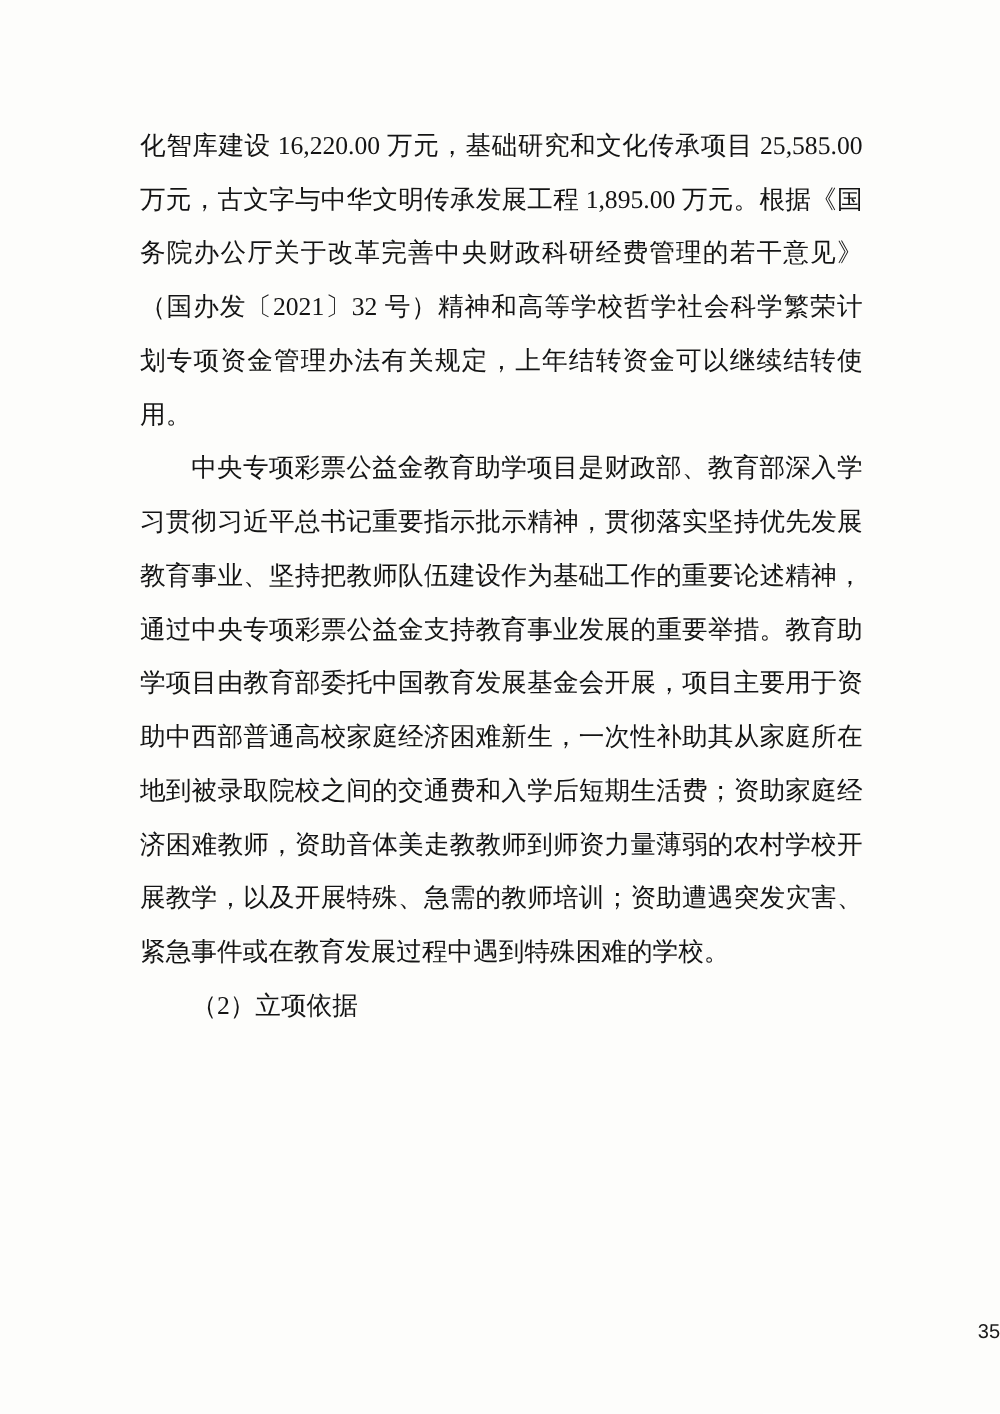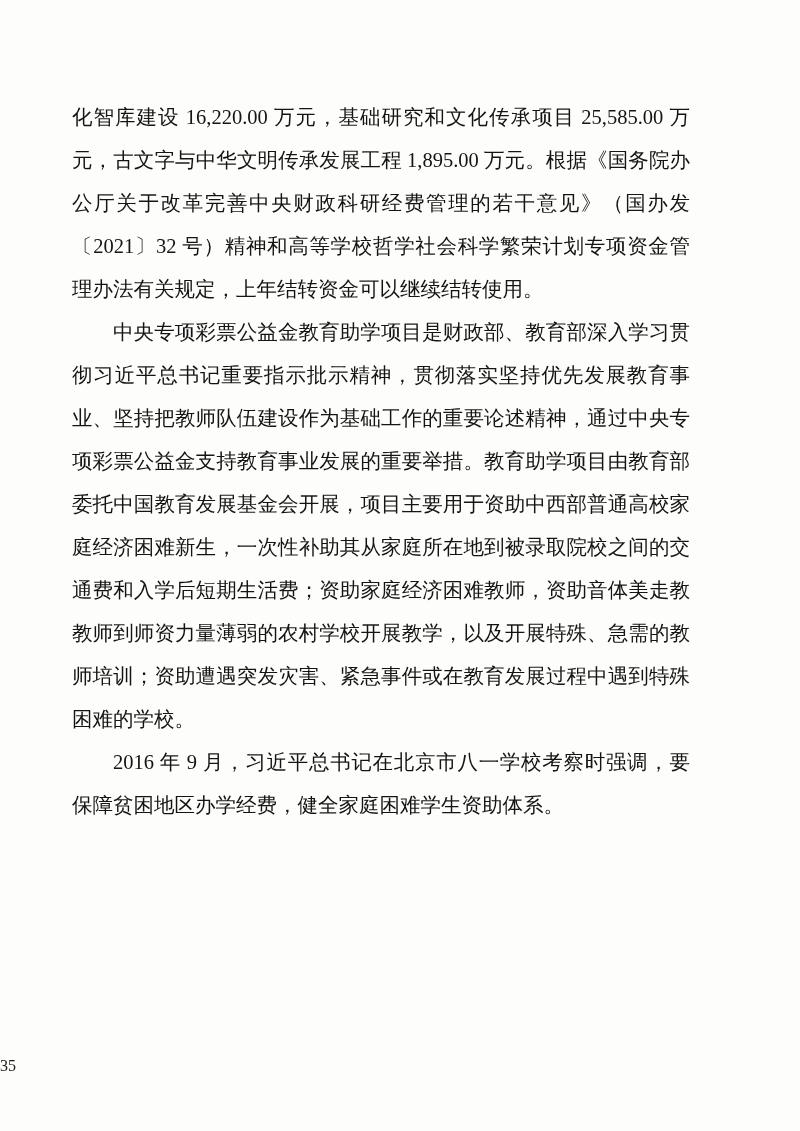--- a/index.html
+++ b/index.html
@@ -13,21 +13,21 @@
     font-family: "Liberation Serif", "DejaVu Serif", serif;
     color: #1a1a1a;
     overflow: hidden;
   }
   .page {
     position: relative;
     width: 800px;
     height: 1131px;
     background: #fdfdfb;
     box-sizing: border-box;
-    padding: 96px 110px 40px 72px;
+    padding: 96px 110px 40px 112px;
   }
   .doc-body {
     font-size: 20.5px;
     line-height: 43px;
     text-align: justify;
     text-justify: inter-ideograph;
     color: #141414;
   }
   p {
     margin: 0;
@@ -41,37 +41,37 @@
   .heading {
     font-weight: bold;
     text-indent: 2em;
     letter-spacing: 0.5px;
   }
   .page-number {
     position: absolute;
     left: 0;
     right: 0;
     bottom: 56px;
-    text-align: left;
+    text-align: right;
     font-size: 16px;
     color: #1a1a1a;
-    font-family: Liberation Serif, serif;
+    font-family: Liberation Sans, sans-serif;
   }
 </style>
 </head>
 <body>
 
 <div class="page">
   <div class="doc-body">
 
     <p class="para para-cont">化智库建设 16,220.00 万元，基础研究和文化传承项目 25,585.00 万元，古文字与中华文明传承发展工程 1,895.00 万元。根据《国务院办公厅关于改革完善中央财政科研经费管理的若干意见》（国办发〔2021〕32 号）精神和高等学校哲学社会科学繁荣计划专项资金管理办法有关规定，上年结转资金可以继续结转使用。</p>
 
 
 
     <p class="para">中央专项彩票公益金教育助学项目是财政部、教育部深入学习贯彻习近平总书记重要指示批示精神，贯彻落实坚持优先发展教育事业、坚持把教师队伍建设作为基础工作的重要论述精神，通过中央专项彩票公益金支持教育事业发展的重要举措。教育助学项目由教育部委托中国教育发展基金会开展，项目主要用于资助中西部普通高校家庭经济困难新生，一次性补助其从家庭所在地到被录取院校之间的交通费和入学后短期生活费；资助家庭经济困难教师，资助音体美走教教师到师资力量薄弱的农村学校开展教学，以及开展特殊、急需的教师培训；资助遭遇突发灾害、紧急事件或在教育发展过程中遇到特殊困难的学校。</p>
 
+    <p class="para">（2）立项依据</p>
 
-    <p class="para">2016 年 9 月，习近平总书记在北京市八一学校考察时强调，要保障贫困地区办学经费，健全家庭困难学生资助体系。</p>
 
   </div>
 
   <div class="page-number">35</div>
 </div>
 
 </body></html>

